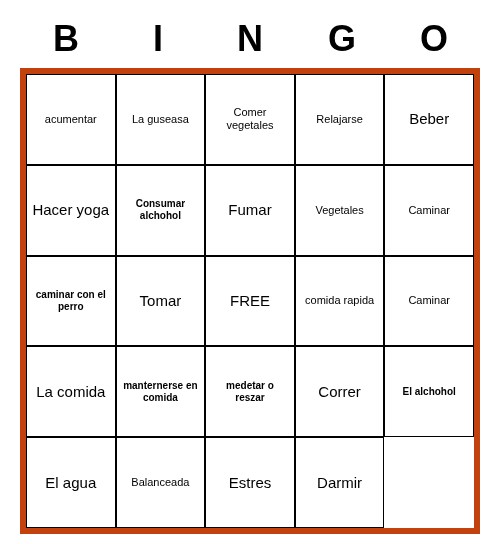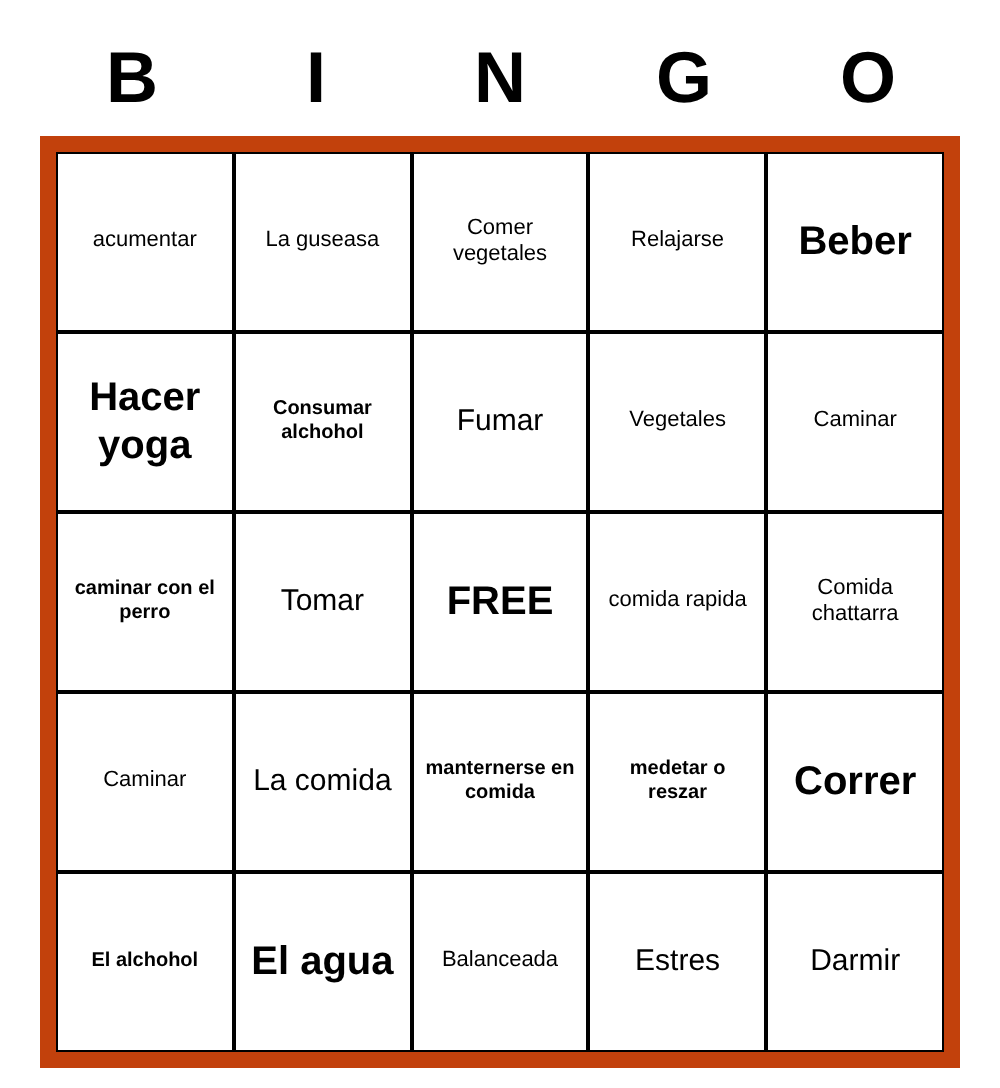--- a/index.html
+++ b/index.html
@@ -34,38 +34,38 @@
       flex: 1;
       text-align: center;
     }
 
     .bingo-grid {
       display: grid;
       grid-template-columns: repeat(5, 1fr);
       grid-template-rows: repeat(5, 1fr);
       width: 460px;
       height: 470px;
-      border: 8px solid #c2410c;
+      border: 6px solid #c2410c;
     }
 
     .bingo-cell {
       border: 1px solid #000;
       display: flex;
       align-items: center;
       justify-content: center;
       text-align: center;
       padding: 4px;
       font-family: Arial, sans-serif;
       color: #000;
       line-height: 1.2;
     }
 
     .bingo-cell.large-text {
-      font-size: 20px;
-      font-weight: bold;
+      font-size: 15px;
+      font-weight: normal;
     }
 
     .bingo-cell.medium-text {
       font-size: 15px;
       font-weight: normal;
     }
 
     .bingo-cell.small-text {
       font-size: 11px;
     }
@@ -94,21 +94,20 @@
     <div class="bingo-cell large-text">Beber</div>
     <div class="bingo-cell large-text">Hacer yoga</div>
     <div class="bingo-cell xsmall-text">Consumar alchohol</div>
     <div class="bingo-cell medium-text">Fumar</div>
     <div class="bingo-cell small-text">Vegetales</div>
     <div class="bingo-cell small-text">Caminar</div>
     <div class="bingo-cell xsmall-text">caminar con el perro</div>
     <div class="bingo-cell medium-text">Tomar</div>
     <div class="bingo-cell large-text">FREE</div>
     <div class="bingo-cell small-text">comida rapida</div>
-    <div class="bingo-cell small-text">Comida chattarra</div>
     <div class="bingo-cell small-text">Caminar</div>
     <div class="bingo-cell medium-text">La comida</div>
     <div class="bingo-cell xsmall-text">manternerse en comida</div>
     <div class="bingo-cell xsmall-text">medetar o reszar</div>
     <div class="bingo-cell large-text">Correr</div>
     <div class="bingo-cell xsmall-text">El alchohol</div>
     <div class="bingo-cell large-text">El agua</div>
     <div class="bingo-cell small-text">Balanceada</div>
     <div class="bingo-cell medium-text">Estres</div>
     <div class="bingo-cell medium-text">Darmir</div>

